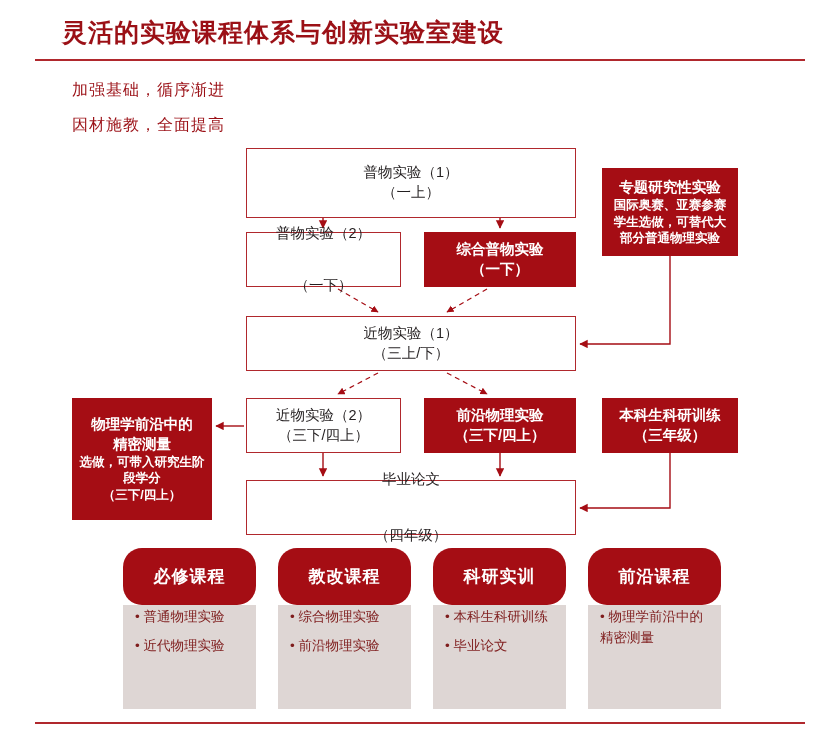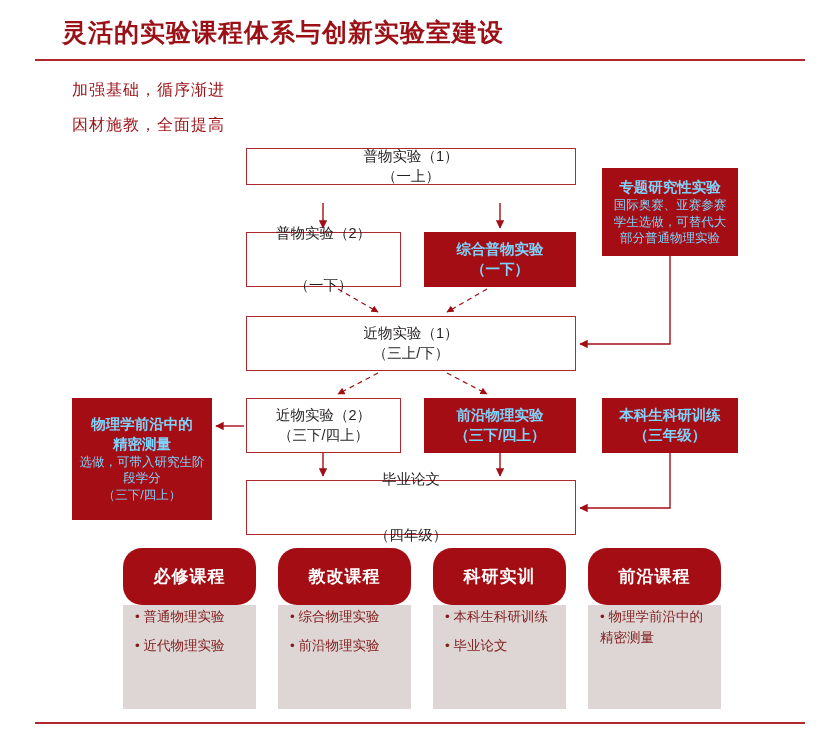--- a/index.html
+++ b/index.html
@@ -64,35 +64,35 @@
     line-height: 1.35;
   }
   .box-outline {
     border: 1.3px solid #b0282d;
     background: #ffffff;
     color: #231f20;
     font-size: 14.5px;
   }
   .box-filled {
     background: #a50d14;
-    color: #7dd3fc;
+    color: #ffffff;
     font-size: 14.5px;
     font-weight: bold;
     border: none;
   }
   .box .l1 { display: block; }
   .box .l2 { display: block; }
   .box .small {
     font-size: 12.5px;
-    font-weight: normal;
+    font-weight: bold;
     line-height: 1.3;
   }
 
   
-  #box-pw1     { left: 246px; top: 148px; width: 330px; height: 37px; }
+  #box-pw1     { left: 246px; top: 148px; width: 330px; height: 70px; }
   #box-pw2     { left: 246px; top: 232px; width: 155px; height: 55px; gap: 32px; }
   #box-zhpw    { left: 424px; top: 232px; width: 152px; height: 55px; }
   #box-special { left: 602px; top: 168px; width: 136px; height: 88px; padding: 4px 6px; }
   #box-jw1     { left: 246px; top: 316px; width: 330px; height: 55px; }
   #box-jw2     { left: 246px; top: 398px; width: 155px; height: 55px; }
   #box-qywl    { left: 424px; top: 398px; width: 152px; height: 55px; }
   #box-bksk    { left: 602px; top: 398px; width: 136px; height: 55px; }
   #box-front   { left: 72px;  top: 398px; width: 140px; height: 122px; padding: 4px 6px; }
   #box-thesis  { left: 246px; top: 480px; width: 330px; height: 55px; gap: 36px; }
 

